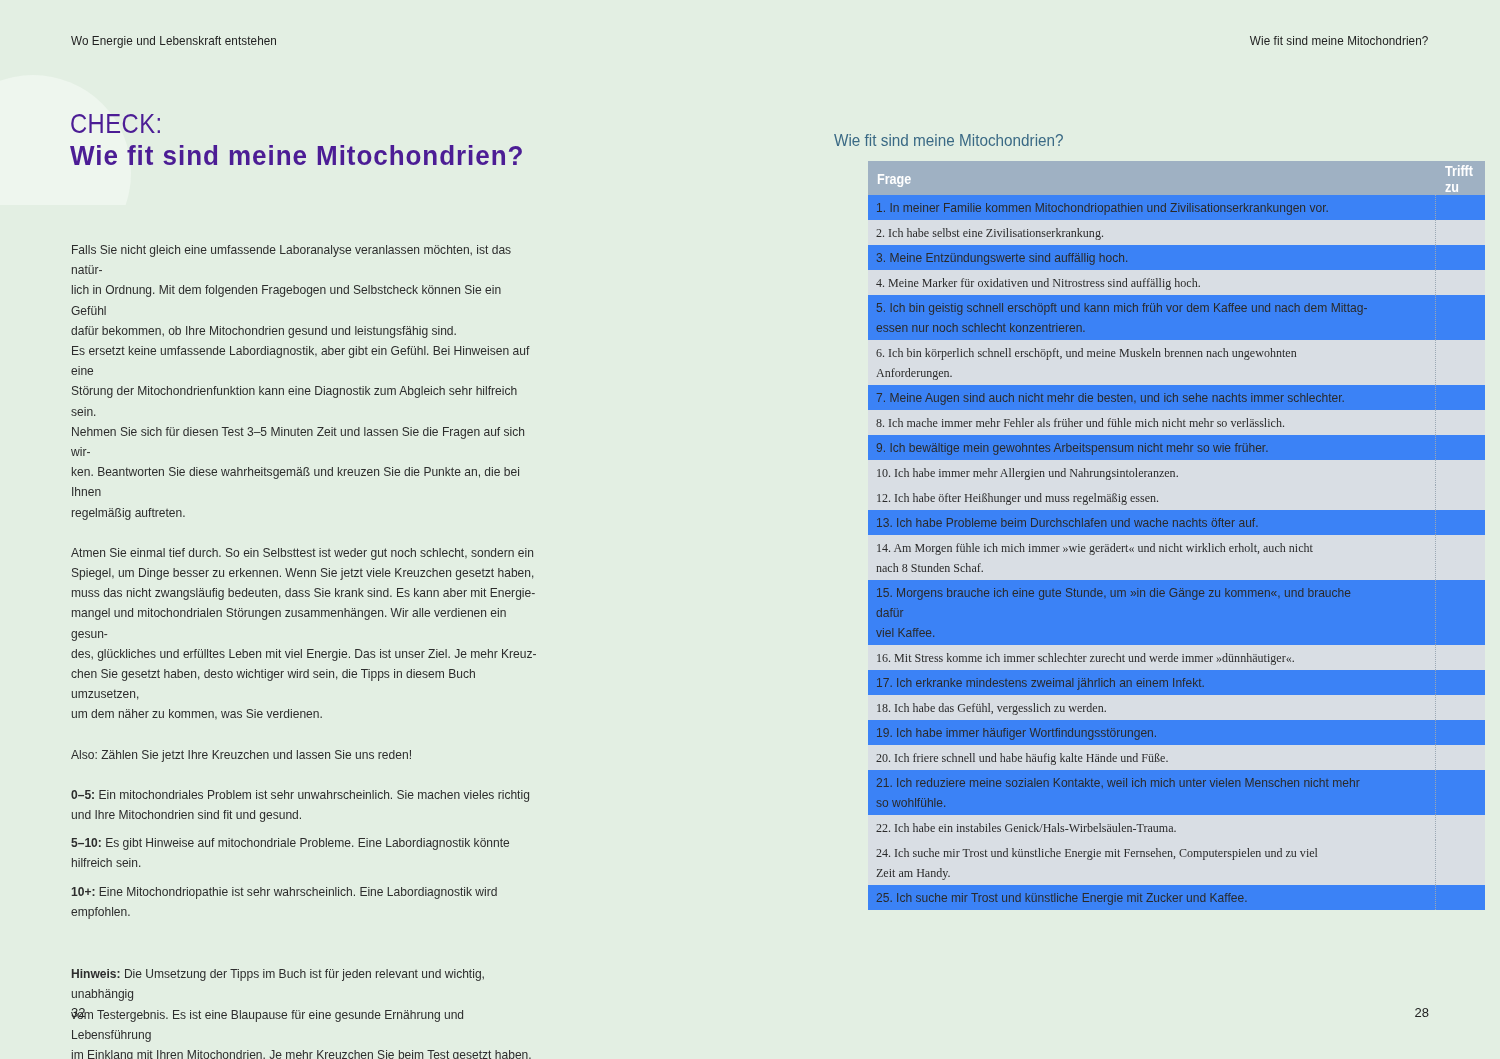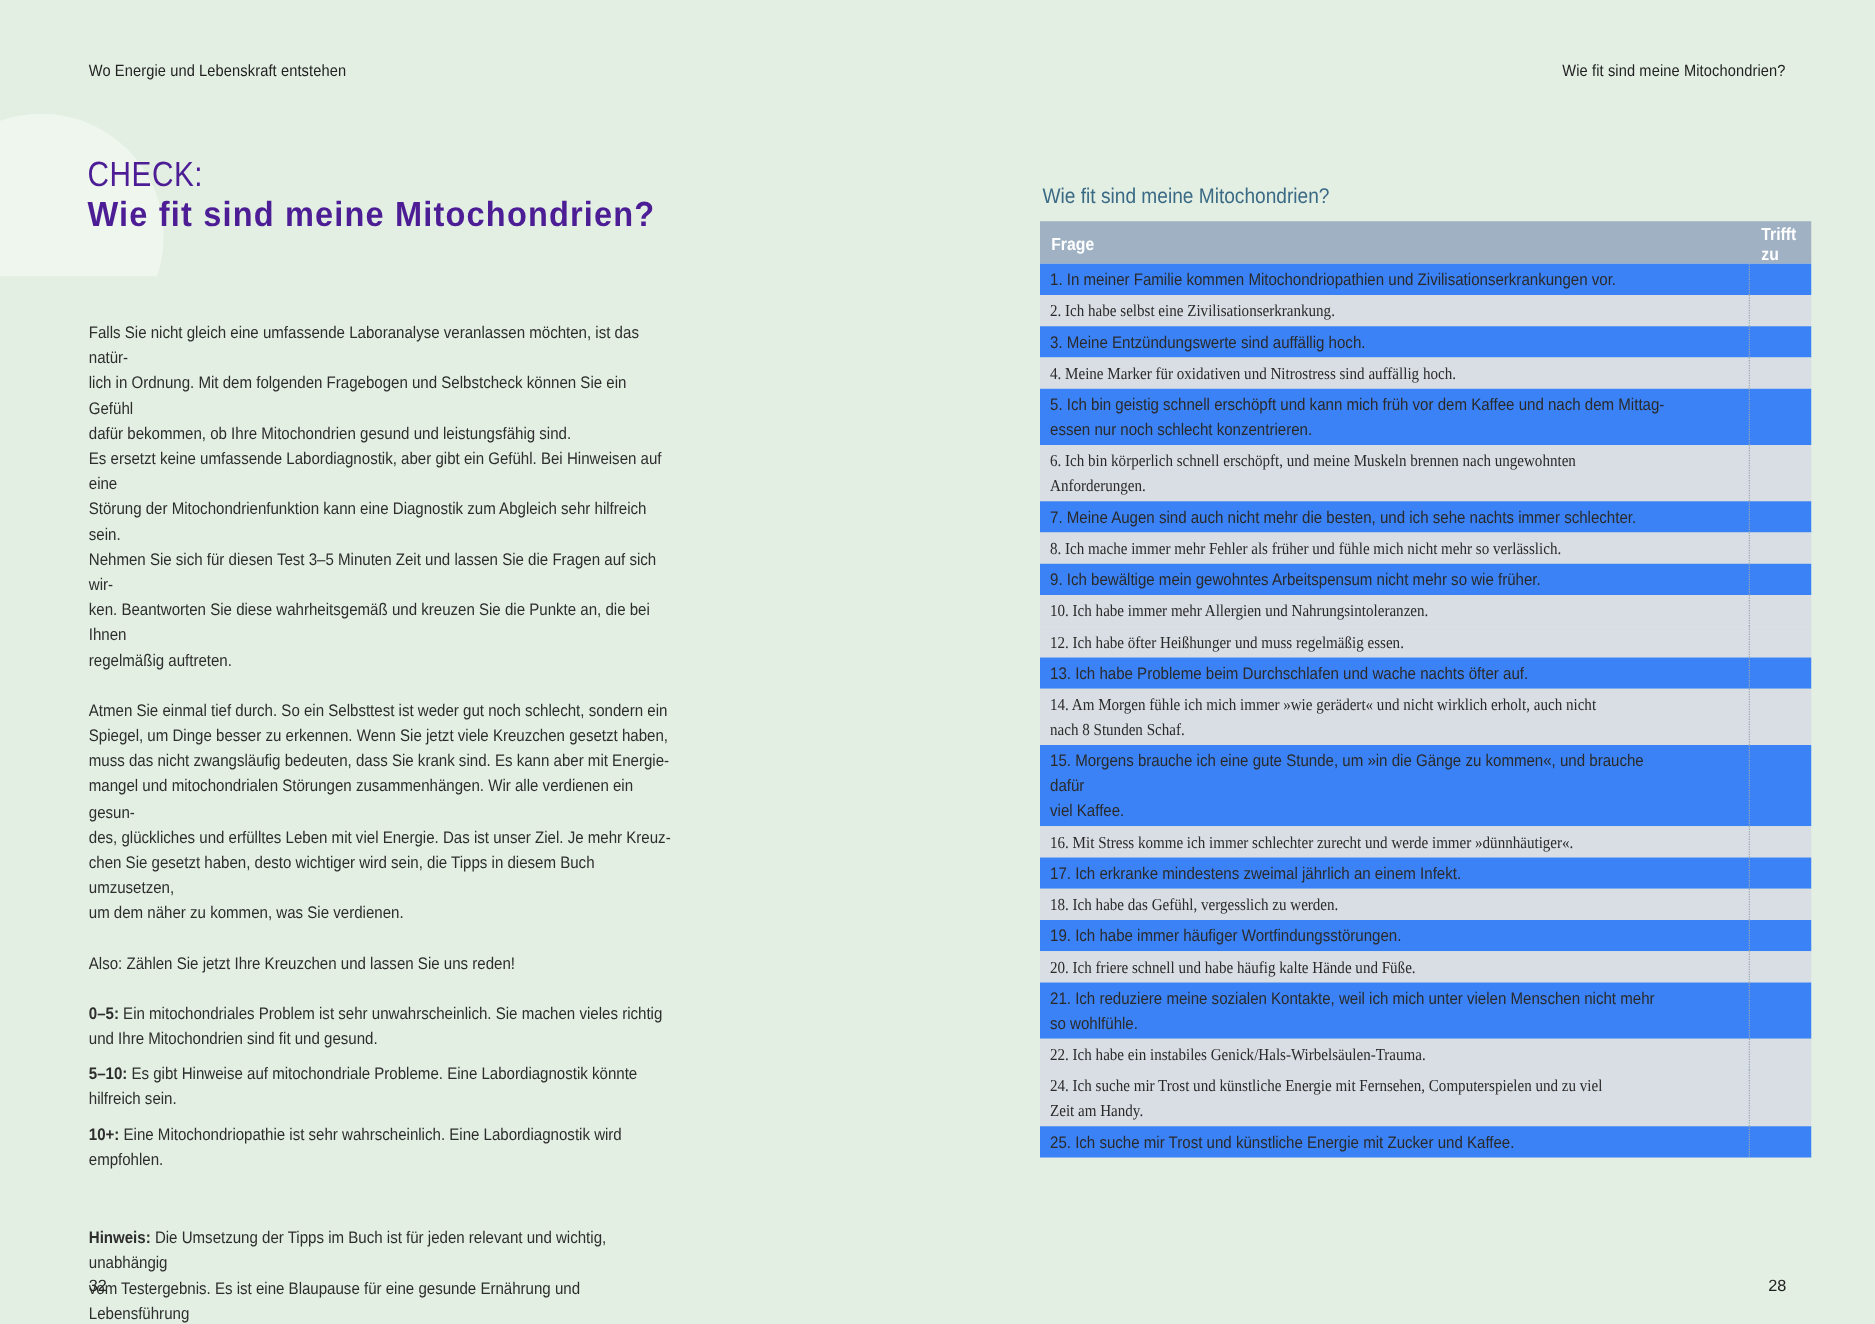--- a/index.html
+++ b/index.html
@@ -2,21 +2,21 @@
 <html><head>
   <meta charset="utf-8">
   <style>
     * { box-sizing: border-box; margin: 0; padding: 0; }
     html, body {
       width: 1500px; height: 1059px; overflow: hidden;
       background: #e3efe3;
       font-family: "Liberation Sans", sans-serif;
       color: #2b2b2b;
     }
-    .spread { position: relative; width: 1500px; height: 875px; background: #e3efe3; margin-top: 16px; }
+    .spread { position: relative; width: 1500px; height: 875px; background: #e3efe3; }
     .circle-real {
       position: absolute; left: -65px; top: 75px;
       width: 196px; height: 130px;
       overflow: hidden;
     }
     .circle-real::before {
       content: ""; position: absolute; left: 0; top: 0;
       width: 196px; height: 196px; border-radius: 50%;
       background: #eef6ee;
     }
@@ -54,21 +54,21 @@
     .gap-s { height: 8px; }
     .gap-xl { height: 42px; }
     .b { font-weight: bold; }
 
     .table-title {
       position: absolute; left: 834px; top: 131px;
       font-size: 17px; color: #3b6a85;
       transform: scaleX(0.9); transform-origin: left; white-space: nowrap;
     }
     .quiz-table {
-      position: absolute; left: 832px; top: 161px; width: 596px;
+      position: absolute; left: 868px; top: 161px; width: 596px;
       border-collapse: collapse; font-size: 13.4px; color: #2a2a2a;
     }
     .quiz-table th {
       background: #9fb1c3; color: #fff; font-weight: bold; text-align: left;
       height: 24px; padding: 2px 9px 0 9px; font-size: 14px;
     }
     .quiz-table th span { display: inline-block; transform: scaleX(0.9); transform-origin: left; }
     .quiz-table td { padding: 3px 9px 2px 8px; line-height: 20px; vertical-align: top; }
     .quiz-table td.q { width: 501px; }
     .quiz-table td.q span { display: block; transform: scaleX(0.9); transform-origin: left; width: 550px; }

